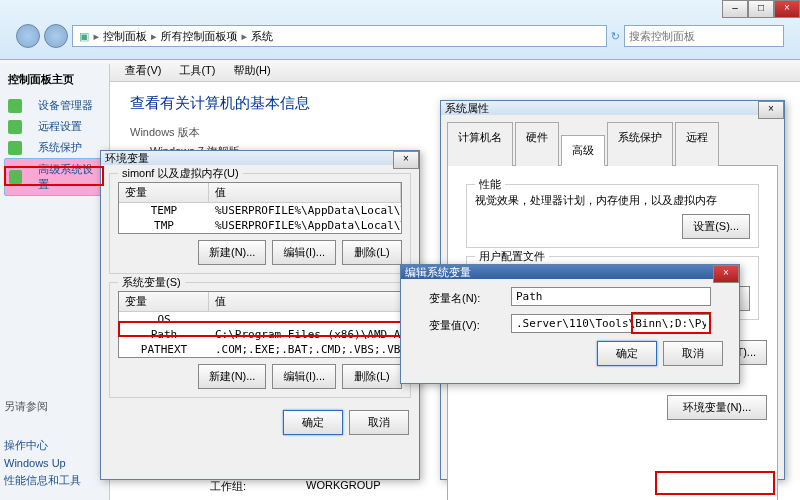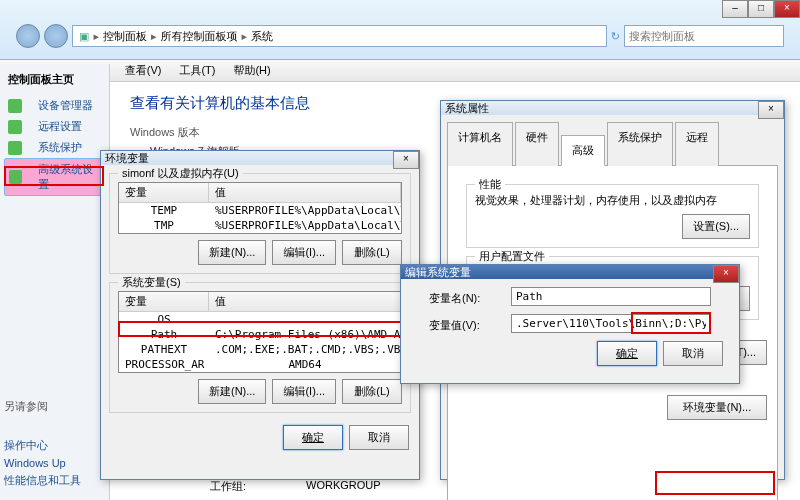--- a/index.html
+++ b/index.html
@@ -19,21 +19,21 @@
 .menubar { position: absolute; top: 60px; left: 0; right: 0; height: 22px; background: linear-gradient(#f8f8f8,#e8e8e8); border-bottom: 1px solid #ccc; display: flex; align-items: center; padding: 0 8px; gap: 2px; }
 .menu-item { padding: 2px 8px; }
 .sidebar { position: absolute; top: 64px; left: 0; width: 110px; bottom: 0; background: #f0f4f8; border-right: 1px solid #ccc; padding: 8px 4px; }
 .side-title { font-weight: bold; margin-bottom: 8px; padding-left: 4px; }
 .side-link { display: flex; align-items: center; gap: 16px; padding: 3px 4px; color: #1a4d8f; cursor: pointer; }
 .side-link.sel { background: #f9a8d4; border: 1px solid #7cb8e8; border-radius: 2px; }
 .side-icon { width: 14px; height: 14px; border-radius: 2px; }
 .main { position: absolute; top: 82px; left: 110px; right: 0; bottom: 0; background: #fff; padding: 12px 20px; }
 .main h2 { color: #003399; font-size: 15px; margin-bottom: 12px; font-weight: normal; }
 .btn { background: linear-gradient(#fdfdfd,#e2e2e2); border: 1px solid #888; padding: 4px 10px; cursor: pointer; min-width: 60px; }
-.btn.def { border: 1px solid #2a6fc2; box-shadow: 0 0 2px #4a8fe2; text-decoration: underline; }
+.btn.def { border: 1px solid #2a6fc2; box-shadow: 0 0 2px #4a8fe2; }
 .groupbox { border: 1px solid #d0d0d0; margin: 8px; padding: 8px; position: relative; }
 .groupbox-title { position: absolute; top: -8px; left: 8px; background: #f0f0f0; padding: 0 4px; }
 .table { width: 100%; border: 1px solid #888; background: #fff; }
 .table-hdr { display: flex; background: linear-gradient(#f8f8f8,#e8e8e8); border-bottom: 1px solid #ccc; }
 .table-hdr > div { padding: 2px 6px; border-right: 1px solid #ccc; }
 .table-row { display: flex; }
 .table-row > div { padding: 1px 6px; font-family: "SimSun", monospace; font-size: 11px; white-space: nowrap; overflow: hidden; text-align: center; }
 .col-var { width: 90px; }
 .col-val { flex: 1; }
 .btn-row { display: flex; justify-content: flex-end; gap: 6px; margin-top: 6px; }
@@ -198,24 +198,20 @@
           <div class="col-var">OS</div>
         </div>
       <div class="table-row">
           <div class="col-var">Path</div>
           <div class="col-val">C:\Program Files  (x86)\AMD APP\..</div>
         </div>
       <div class="table-row">
           <div class="col-var">PATHEXT</div>
           <div class="col-val">.COM;.EXE;.BAT;.CMD;.VBS;.VBE;</div>
         </div>
-      <div class="table-row">
-          <div class="col-var">PROCESSOR_AR</div>
-          <div class="col-val">AMD64</div>
-        </div>
     </div>
     <div class="hl-red" style="left:8px;top:38px;right:8px;height:16px"></div>
     <div class="btn-row">
       <button class="btn">新建(N)...</button>
       <button class="btn">编辑(I)...</button>
       <button class="btn">删除(L)</button>
     </div>
   </div>
   <div class="btn-row" style="padding:4px 10px">
     <button class="btn def">确定</button>

